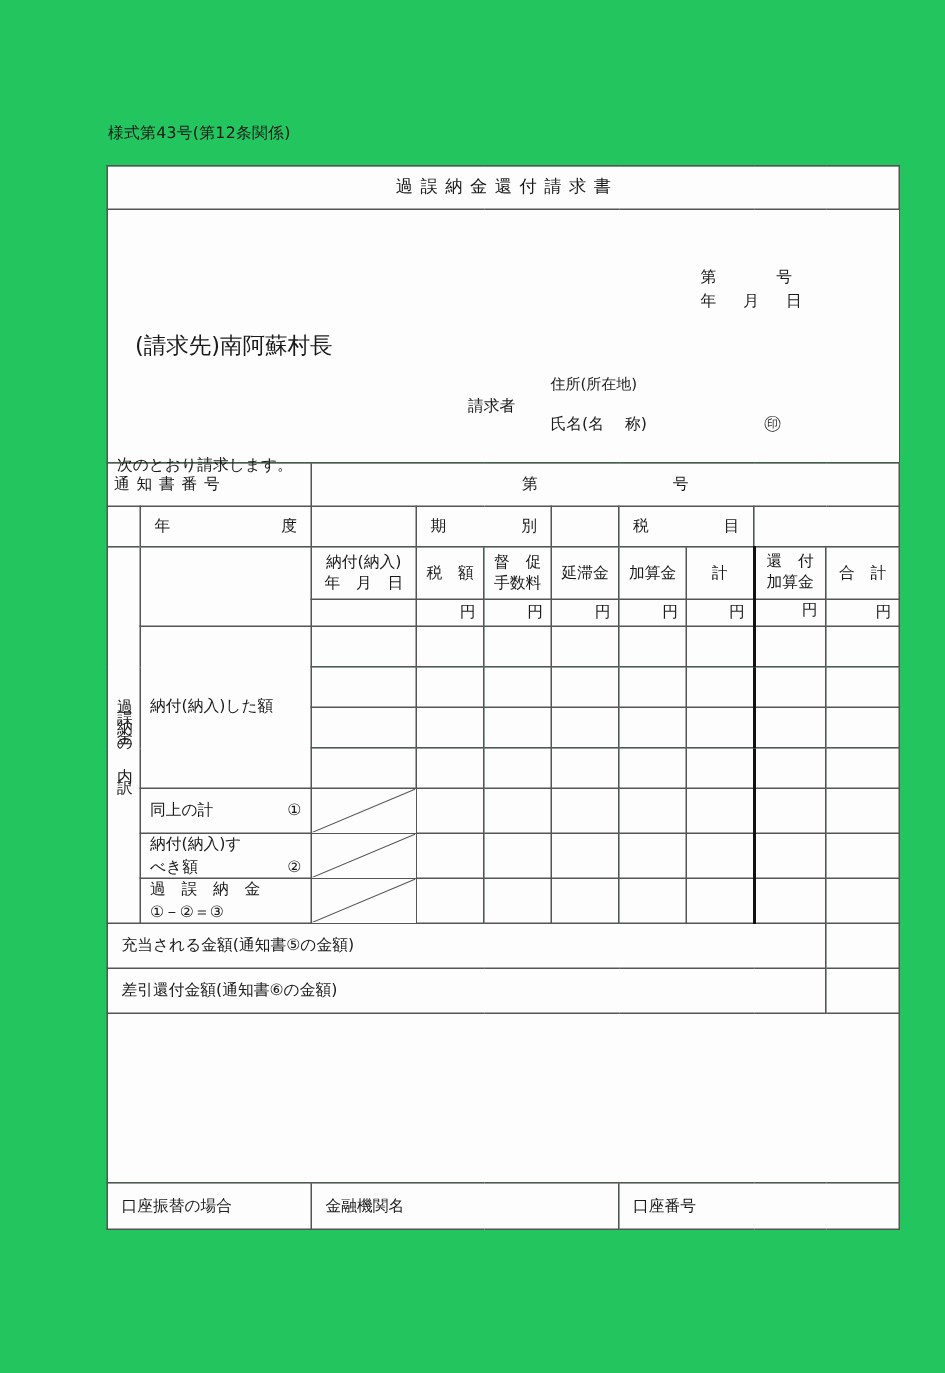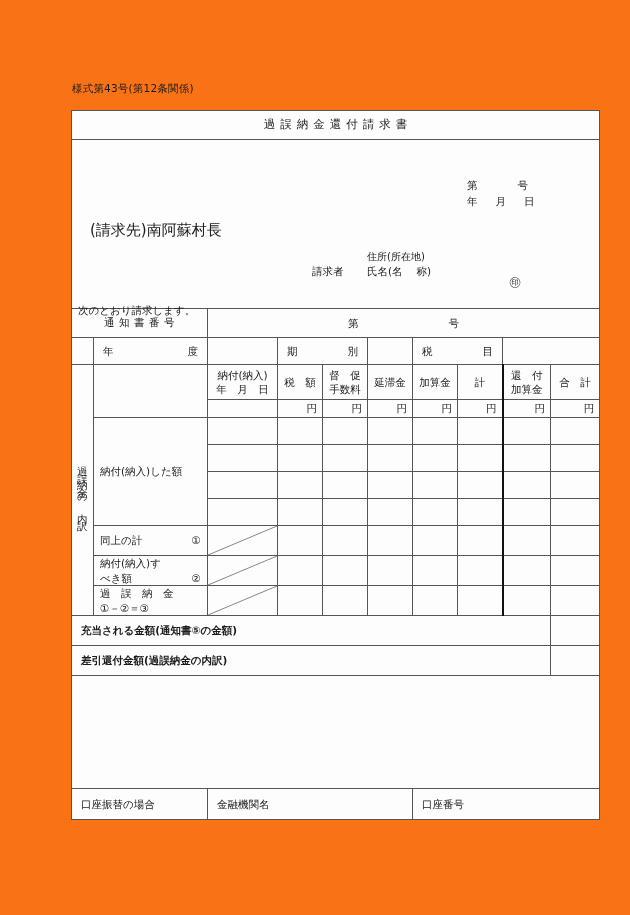--- a/index.html
+++ b/index.html
@@ -13,21 +13,21 @@
     font-family: "DejaVu Sans", "Liberation Sans", sans-serif;
     color: #1a1a1a;
     position: relative;
     overflow: hidden;
   }
   .page {
     position: absolute;
     left: 0; top: 0;
     width: 630px;
     height: 915px;
-    background: #f97316;
+    background: #22c55e;
   }
   .form-number {
     position: absolute;
     left: 72px;
     top: 82px;
     font-size: 10.5px;
     letter-spacing: 0.2px;
     white-space: nowrap;
   }
   table.doc {
@@ -93,21 +93,21 @@
   .addr-line {
     position: absolute;
     left: 295px;
     top: 110px;
     font-size: 10px;
     white-space: nowrap;
   }
   .name-line {
     position: absolute;
     left: 295px;
-    top: 124px;
+    top: 136px;
     font-size: 10.5px;
     white-space: nowrap;
   }
   .name-line .gap { display: inline-block; width: 14px; }
   .seal {
     position: absolute;
     left: 437px;
     top: 134px;
     font-size: 12px;
   }
@@ -115,24 +115,22 @@
     position: absolute;
     left: 6px;
     top: 163px;
     font-size: 10.5px;
     white-space: nowrap;
   }
   .c-mid { }
 
   .notice-label {
     height: 28px;
-    text-align: center;
     letter-spacing: 4.5px;
     padding-left: 4px !important;
-    font-family: Liberation Mono, monospace;
   }
   .notice-value {
     height: 28px;
     text-align: center;
   }
   .notice-value .gap { display: inline-block; width: 90px; }
 
   .rowlabel-year {
     height: 26px;
     padding: 0 9px !important;
@@ -163,21 +161,21 @@
     font-size: 10px;
     line-height: 1.35;
   }
   .yen-row td {
     height: 17px;
     text-align: right;
     padding-right: 5px !important;
     font-size: 10px;
   }
   .data-row td { height: 26px; margin-left: 42px; }
-  .thickL { border-left: 2.2px solid #111 !important; }
+  .thickL { border-left: 2.2px solid #111 !important; font-family: Liberation Serif, serif; }
   .rowname {
     padding: 0 6px !important;
     font-size: 10.5px;
     line-height: 1.3;
   }
   .diag {
     position: relative;
     overflow: hidden;
   }
   .diag svg {
@@ -187,21 +185,20 @@
     height: 100%;
     display: block;
   }
   .sum-row td {
     height: 29px;
   }
   .wide-label {
     padding-left: 9px !important;
     height: 29px;
     font-size: 10.5px;
-    font-weight: bold;
   }
   .blank-big { height: 112px; }
   .bank-row td {
     height: 30px;
     padding-left: 9px !important;
     font-size: 10.5px;
   }
 </style>
 </head>
 <body>
@@ -431,21 +428,21 @@
       <td class="thickL"></td>
       <td></td>
     </tr>
 
     <tr>
       <td class="wide-label" colspan="10">充当される金額(通知書⑤の金額)</td>
       <td></td>
     </tr>
 
     <tr>
-      <td class="wide-label" colspan="10">差引還付金額(過誤納金の内訳)</td>
+      <td class="wide-label" colspan="10">差引還付金額(通知書⑥の金額)</td>
       <td></td>
     </tr>
 
     <tr>
       <td class="blank-big" colspan="11"></td>
     </tr>
 
     <tr class="bank-row">
       <td colspan="3">口座振替の場合</td>
       <td colspan="4">金融機関名</td>

